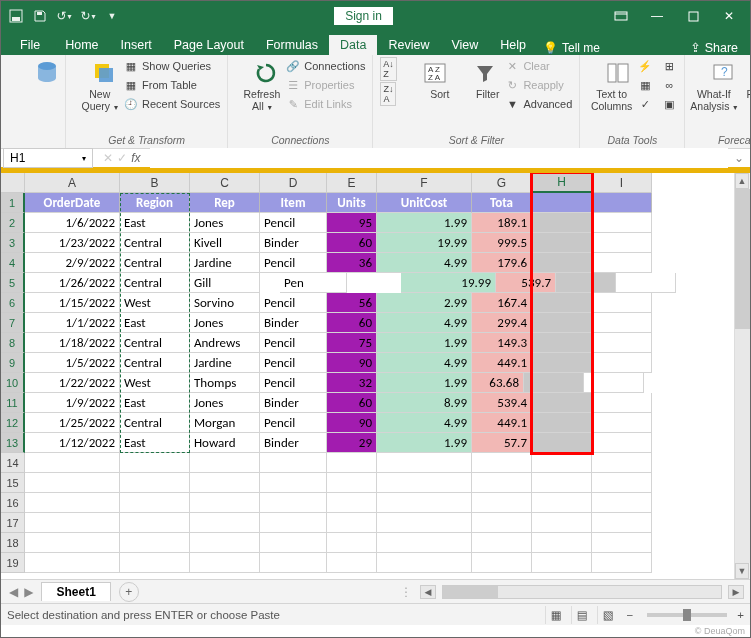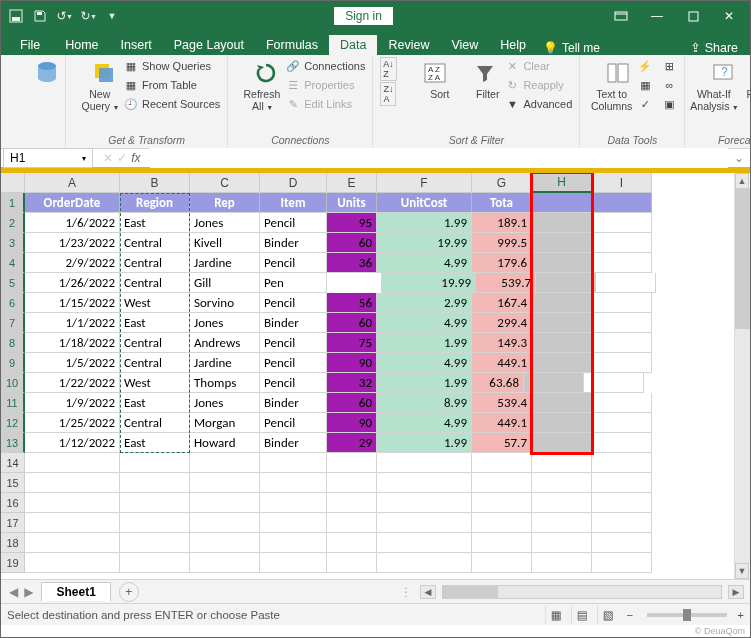--- a/index.html
+++ b/index.html
@@ -416,21 +416,21 @@
           <div class="cell r units" style="width: 50px;">36</div>
           <div class="cell r cost" style="width: 95px;">4.99</div>
           <div class="cell r total" style="width: 60px;">179.6</div>
           <div class="cell sel-col" style="width: 60px;"></div>
           <div class="cell" style="width: 60px;"></div>
         </div>
         <div class="row">
           <div class="cell r" style="width: 95px;">1/26/2022</div>
           <div class="cell" style="width: 70px;">Central</div>
           <div class="cell" style="width: 70px;">Gill</div>
-          <div class="cell" style="width: 67px;">Pen</div>
+          <div class="cell" style="width: 67px; margin-left: 20px;">Pen</div>
           <div class="cell r units" style="width: 54px; margin-top: 27px;">27</div>
           <div class="cell r cost" style="width: 95px;">19.99</div>
           <div class="cell r total" style="width: 60px;">539.7</div>
           <div class="cell sel-col" style="width: 60px;"></div>
           <div class="cell" style="width: 60px;"></div>
         </div>
         <div class="row">
           <div class="cell r" style="width: 95px;">1/15/2022</div>
           <div class="cell" style="width: 70px;">West</div>
           <div class="cell" style="width: 70px;">Sorvino</div>

